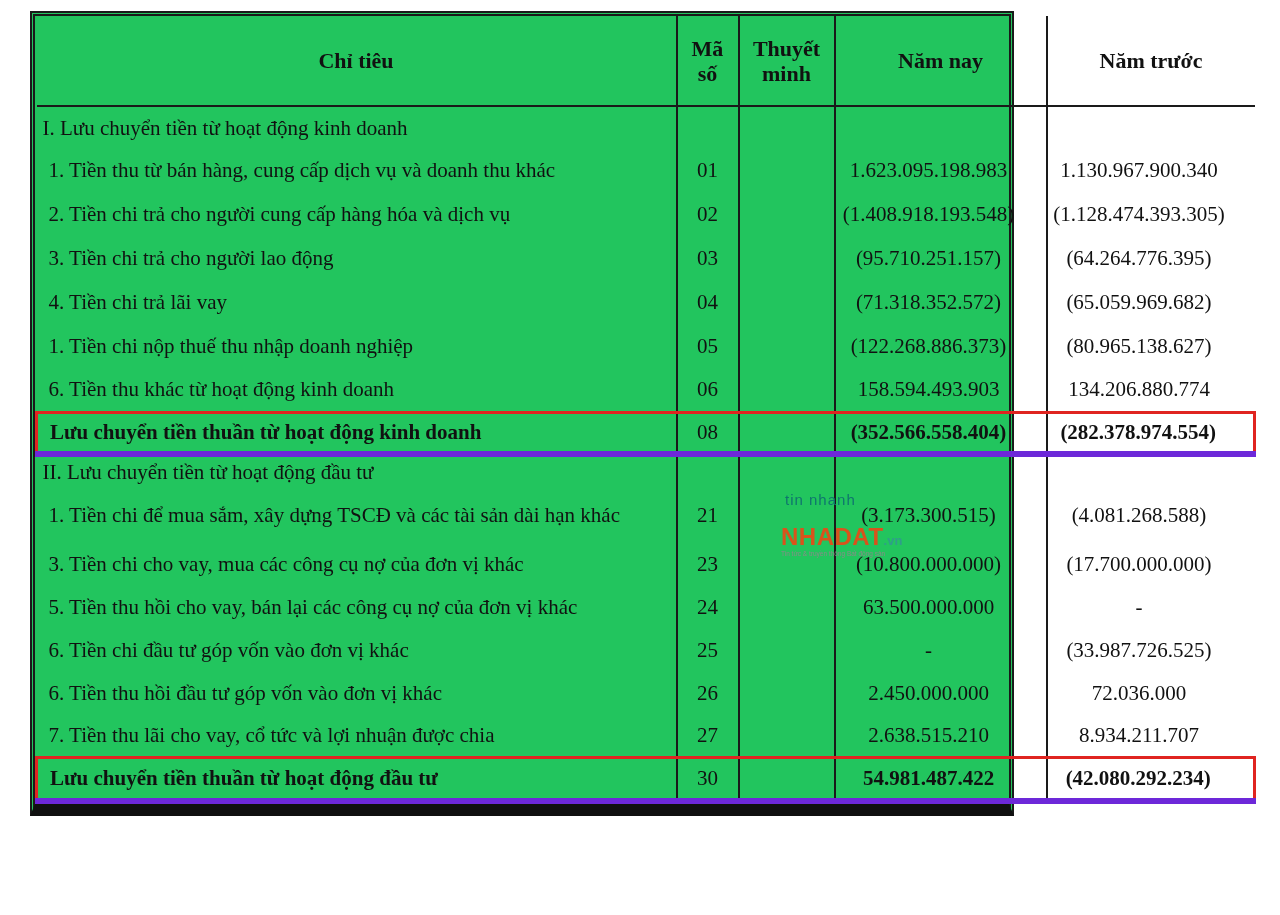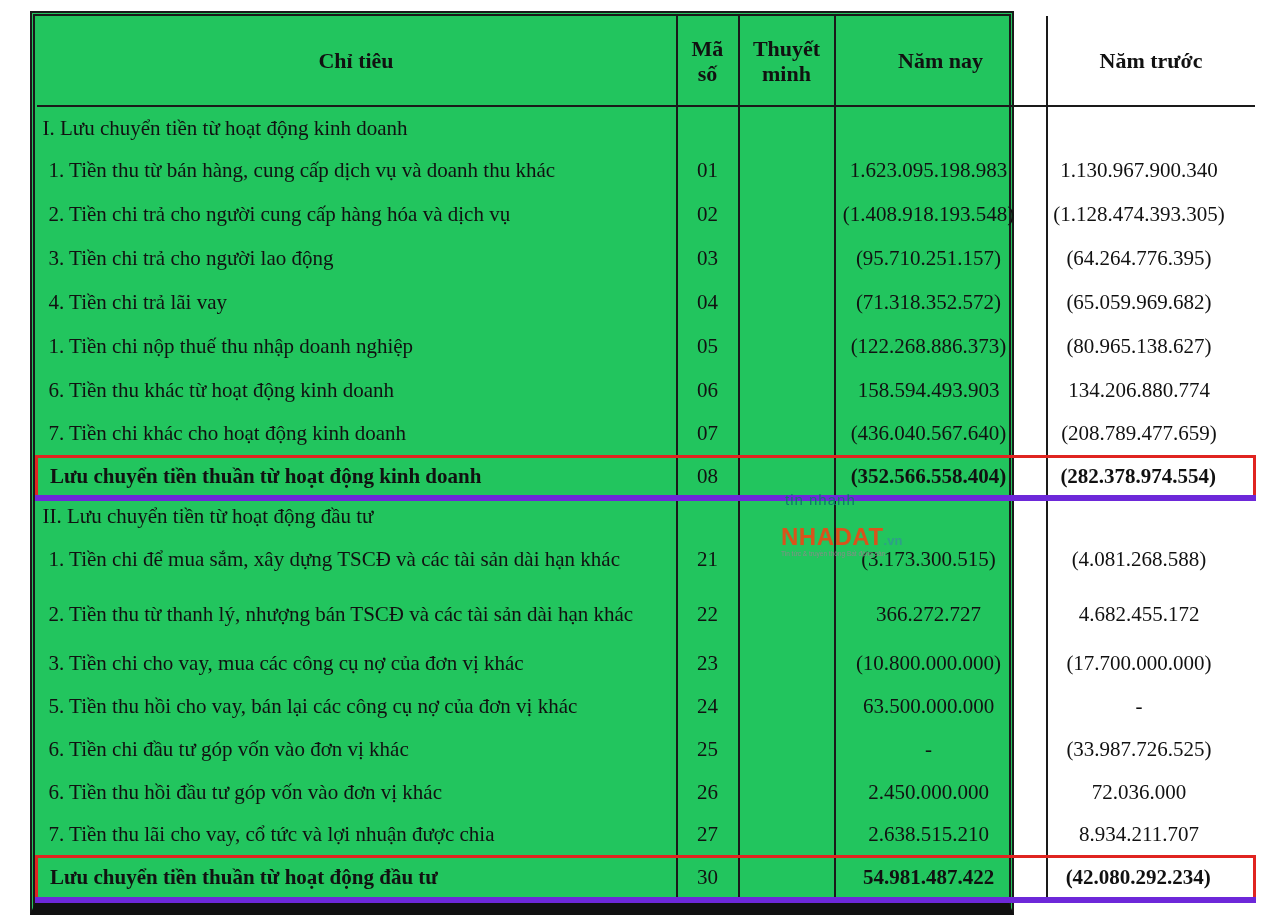--- a/index.html
+++ b/index.html
@@ -132,54 +132,40 @@
     <td class="c-num vline">(122.268.886.373)</td>
     <td class="c-num">(80.965.138.627)</td>
   </tr>
         <tr class="r-item" style="height: 44px;">
     <td class="c-label vline">6.  Tiền thu khác từ hoạt động kinh doanh</td>
     <td class="c-code vline">06</td>
     <td class="c-notes vline"></td>
     <td class="c-num vline">158.594.493.903</td>
     <td class="c-num">134.206.880.774</td>
   </tr>
-        <tr class="r-item" style="height: 44px;">
-    <td class="c-label vline">7.  Tiền chi khác cho hoạt động kinh doanh</td>
-    <td class="c-code vline">07</td>
-    <td class="c-notes vline"></td>
-    <td class="c-num vline">(436.040.567.640)</td>
-    <td class="c-num">(208.789.477.659)</td>
-  </tr>
         <tr class="r-total" style="height: 42px;">
     <td class="c-label vline">Lưu chuyển tiền thuần từ hoạt động kinh doanh</td>
     <td class="c-code vline">08</td>
     <td class="c-notes vline"></td>
     <td class="c-num vline">(352.566.558.404)</td>
     <td class="c-num">(282.378.974.554)</td>
   </tr>
         <tr class="r-section" style="height: 32px;">
     <td class="c-label vline">II. Lưu chuyển tiền từ hoạt động đầu tư</td>
     <td class="c-code vline"></td>
     <td class="c-notes vline"></td>
     <td class="c-num vline"></td>
     <td class="c-num"></td>
   </tr>
         <tr class="r-item" style="height: 55px;">
     <td class="c-label vline">1.  Tiền chi để mua sắm, xây dựng TSCĐ và các tài sản dài hạn khác</td>
     <td class="c-code vline">21</td>
     <td class="c-notes vline"></td>
     <td class="c-num vline">(3.173.300.515)</td>
     <td class="c-num">(4.081.268.588)</td>
-  </tr>
-        <tr class="r-item" style="height: 55px;">
-    <td class="c-label vline">2.  Tiền thu từ thanh lý, nhượng bán TSCĐ và các tài sản dài hạn khác</td>
-    <td class="c-code vline">22</td>
-    <td class="c-notes vline"></td>
-    <td class="c-num vline">366.272.727</td>
-    <td class="c-num">4.682.455.172</td>
   </tr>
         <tr class="r-item" style="height: 43px;">
     <td class="c-label vline">3.  Tiền chi cho vay, mua các công cụ nợ của đơn vị khác</td>
     <td class="c-code vline">23</td>
     <td class="c-notes vline"></td>
     <td class="c-num vline">(10.800.000.000)</td>
     <td class="c-num">(17.700.000.000)</td>
   </tr>
         <tr class="r-item" style="height: 43px;">
     <td class="c-label vline">5.  Tiền thu hồi cho vay, bán lại các công cụ nợ của đơn vị khác</td>

